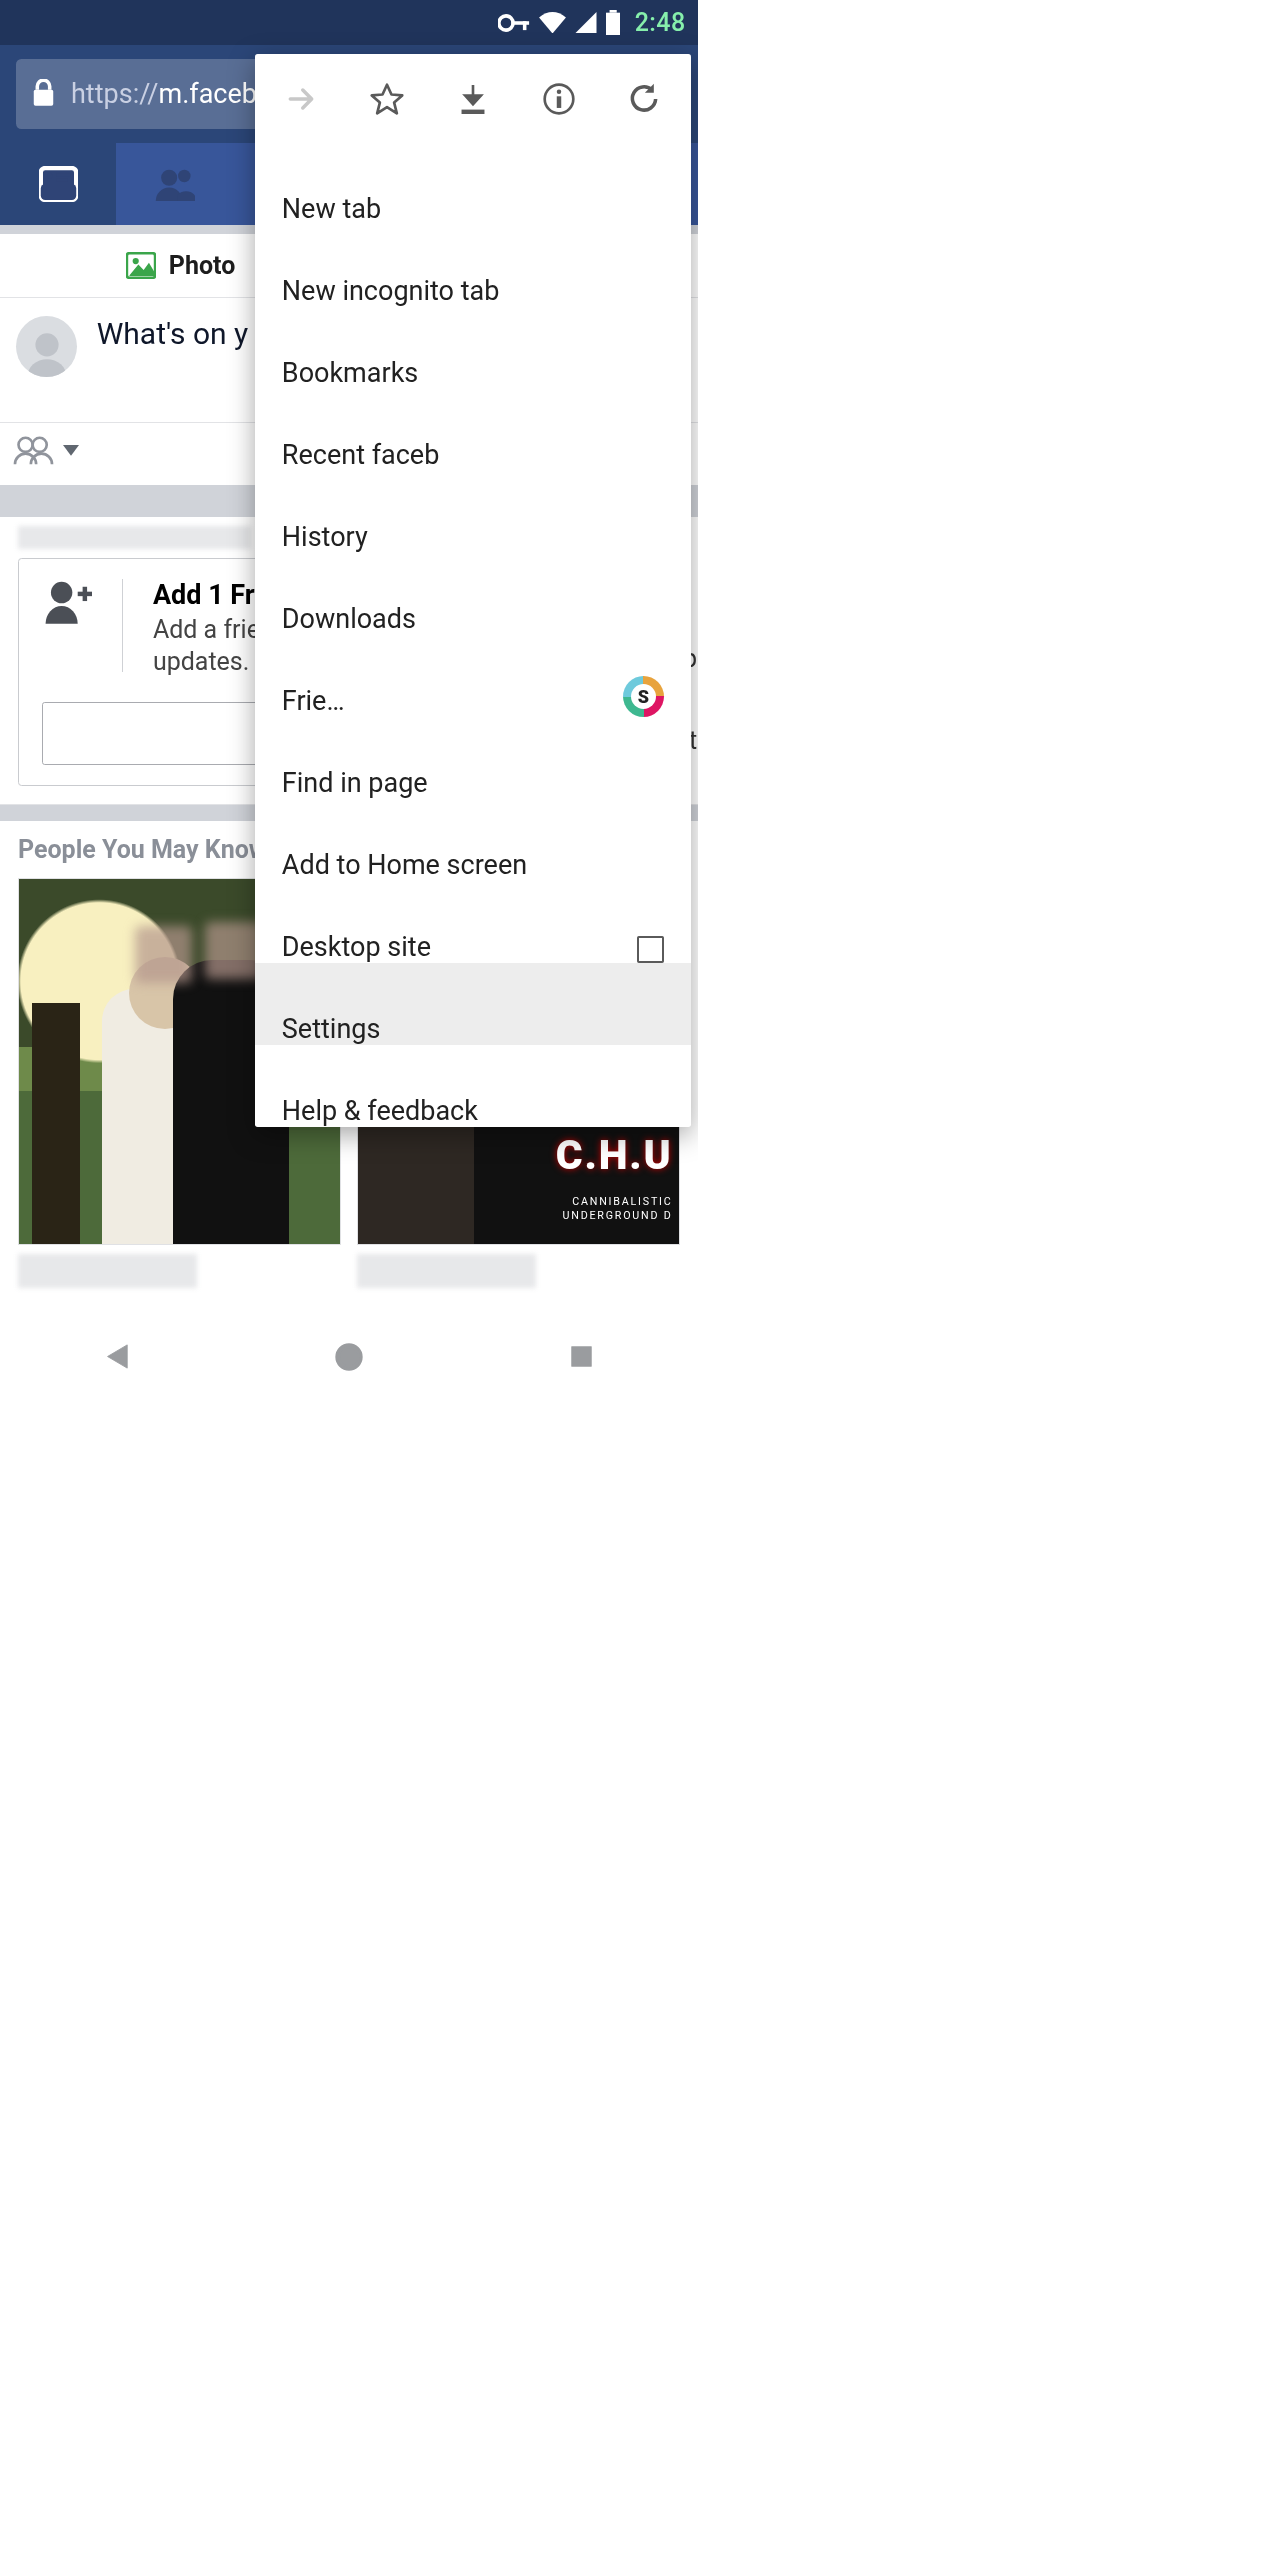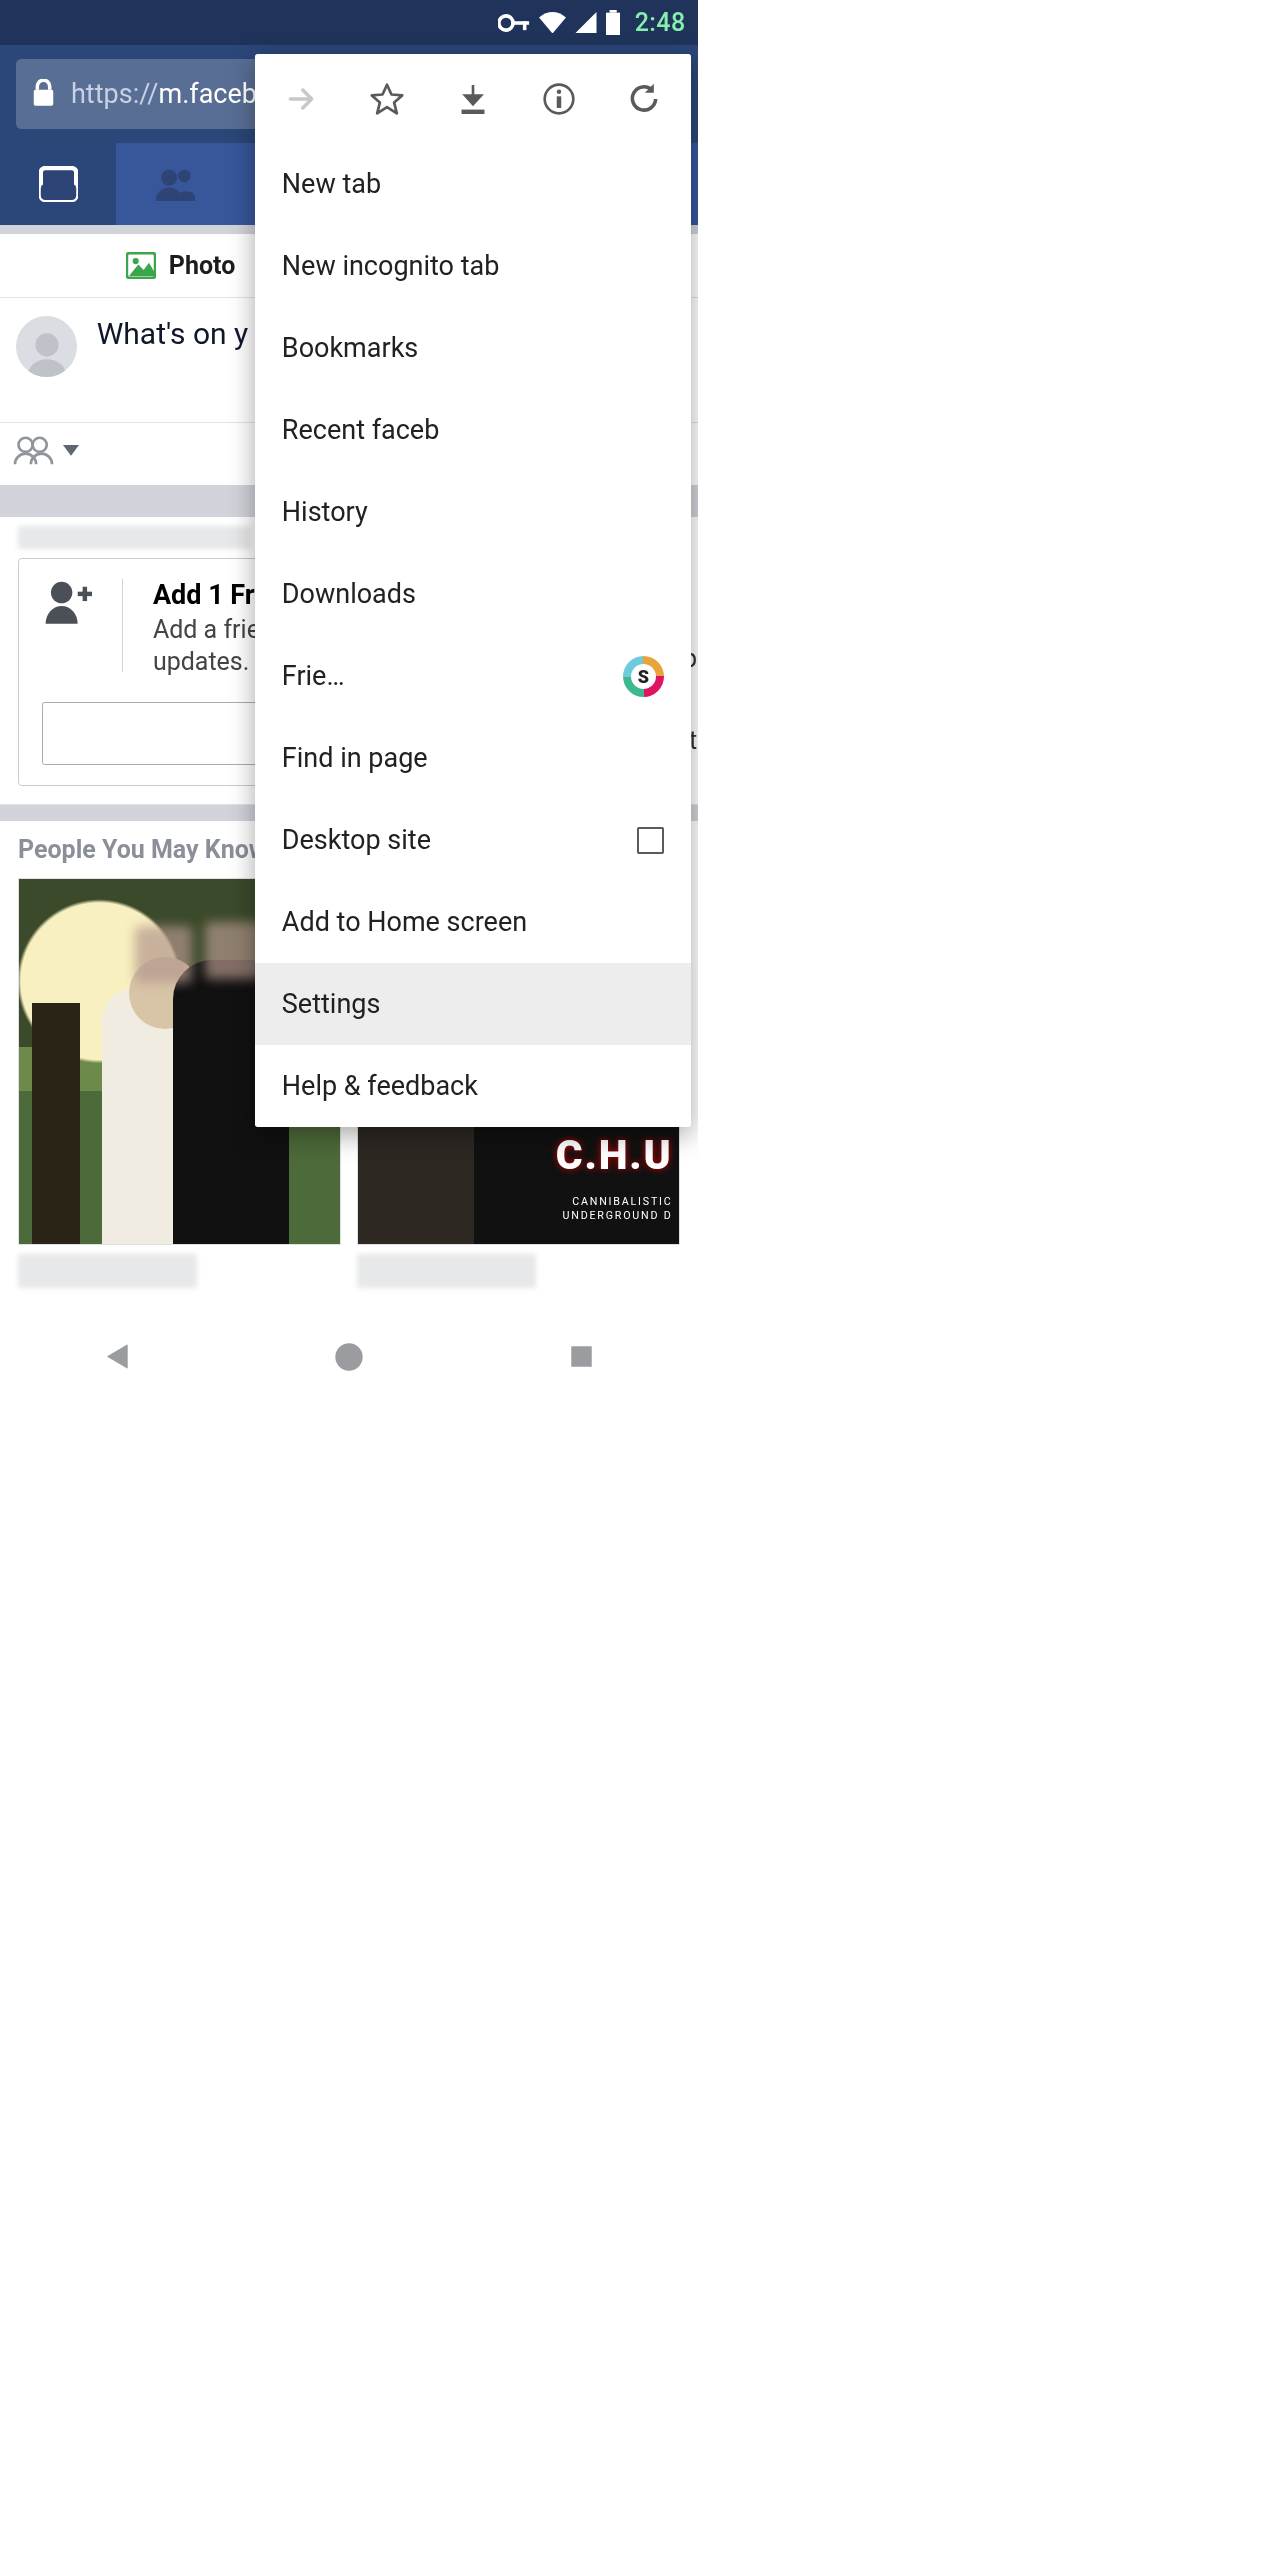--- a/index.html
+++ b/index.html
@@ -75,21 +75,21 @@
     linear-gradient(180deg,#5b4a2f 0 32%,#6d5534 32% 60%,#2e2823 60% 100%);}
   .chu-arm{position:absolute;left:0;top:38%;width:55%;height:43px;background:#e6c9ac;border-radius:0 23px 23px 0;}
   .chu-body{position:absolute;right:-6%;top:44%;width:70%;height:60%;background:#111;border-radius:41px 0 0 0;}
   .chu-txt{position:absolute;right:2%;bottom:18%;color:#fff;font-weight:900;font-size:41px;letter-spacing:1.8px;text-shadow:0 0 7.2px #c00;}
   .chu-sub{position:absolute;right:2%;bottom:10%;color:#fff;font-size:10.7px;letter-spacing:1.8px;}
 
   
   .menu { position: absolute; top: 54px; right: 7.2px; width: 436px; background: #fff; box-shadow: 0 7.2px 27px rgba(0,0,0,0.35); border-radius: 2.7px; overflow: hidden; }
   .menu-icons { height: 89px; display: flex; align-items: center; justify-content: space-between; padding: 0 27px; }
   .menu-icons .ic { width:39px; height:39px; display:flex;align-items:center;justify-content:center; }
-  .menu-item { height: 82px; display:flex; align-items:center; padding:0 27px; font-size:27px; color:#212121; justify-content:space-between; }
+  .menu-item { height: 82px; display:flex; align-items:flex-end; padding:0 27px; font-size:27px; color:#212121; justify-content:space-between; }
   .menu-item.hover { background:#ededed; }
   .menu-item .chk { width:27px;height:27px;border:2.7px solid #5a5a5a;border-radius:1.8px; }
   .share-row .slack { width:41px;height:41px;border-radius:50%;background:
       conic-gradient(#e8a33d 0 90deg,#de1563 90deg 180deg,#3eb890 180deg 270deg,#6ecadc 270deg 360deg);
       display:flex;align-items:center;justify-content:center; }
   .share-row .slack::after{content:"S";font-weight:900;color:#222;background:#fff;border-radius:50%;width:25px;height:25px;display:flex;align-items:center;justify-content:center;font-size:18px;}
 
   
   .navbar{position:absolute;left:0;right:0;bottom:0;height:77px;background:#fff;display:flex;align-items:center;justify-content:space-around;}
   .nav-ic{width:32px;height:32px;display:flex;align-items:center;justify-content:center;}
@@ -315,26 +315,26 @@
         <span>Downloads</span>
       </div>
     <div class="menu-item share-row">
       <span>Frie…</span>
       <span class="slack"></span>
     </div>
     <div class="menu-item">
         <span>Find in page</span>
       </div>
     <div class="menu-item">
+        <span>Add to Home screen</span>
+      </div>
+    <div class="menu-item">
       <span>Desktop site</span>
       <span class="chk"></span>
     </div>
-    <div class="menu-item">
-        <span>Add to Home screen</span>
-      </div>
     <div class="menu-item hover">
         <span>Settings</span>
       </div>
     <div class="menu-item">
         <span>Help &amp; feedback</span>
       </div>
   </div>
 
   <div class="navbar">
     <span class="nav-ic">

